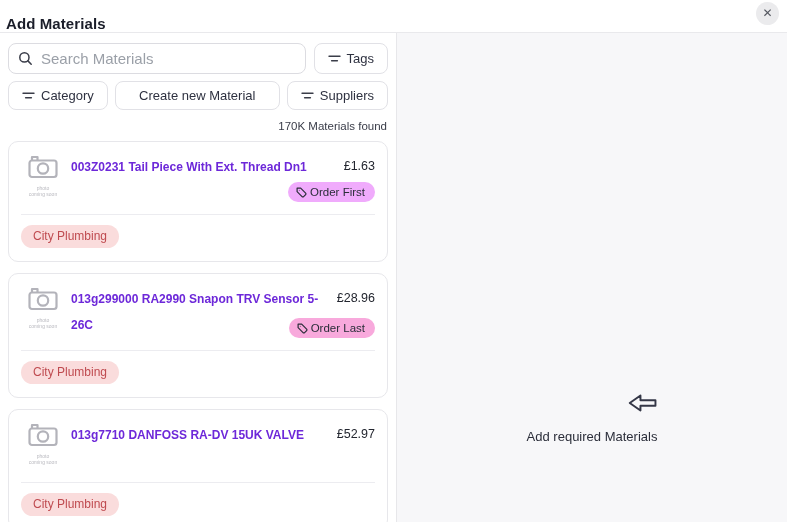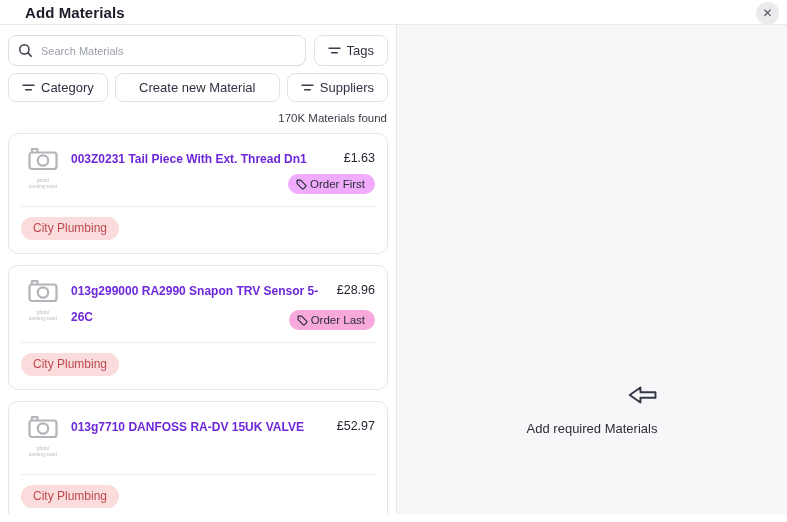--- a/index.html
+++ b/index.html
@@ -6,26 +6,26 @@
   html, body { width: 787px; height: 522px; overflow: hidden; }
   body {
     font-family: "Liberation Sans", sans-serif;
     background: #ffffff;
     color: #23262f;
     position: relative;
   }
 
   
   .modal-header {
-    height: 25px;
+    height: 33px;
     background: #fff;
     border-bottom: 1px solid #e9e9ec;
     display: flex;
-    align-items: center;
-    padding: 0 25px;
+    align-items: flex-end;
+    padding: 0 6px;
     position: relative;
   }
   .modal-title { font-size: 15px; font-weight: 700; color: #1a1d29; letter-spacing: .1px; }
   .close-btn {
     position: absolute;
     top: 2px; right: 8px;
     width: 23px; height: 23px;
     border-radius: 50%;
     background: #ebebed;
     border: none;
@@ -54,21 +54,21 @@
   }
 
   
   .filter-row1 { display: flex; gap: 8px; }
   .search-box { position: relative; flex: 1; }
   .search-box input {
     width: 100%; height: 31px;
     border: 1px solid #dcdce1;
     border-radius: 8px;
     padding: 0 10px 0 32px;
-    font-size: 11px;
+    font-size: 15px;
     font-family: "Liberation Sans", sans-serif;
     color: #23262f;
     outline: none;
     background: #fff;
   }
   .search-box input::placeholder { color: #9ba0a8; }
   .search-icon { position: absolute; left: 10px; top: 8px; }
 
   .btn {
     height: 31px;

